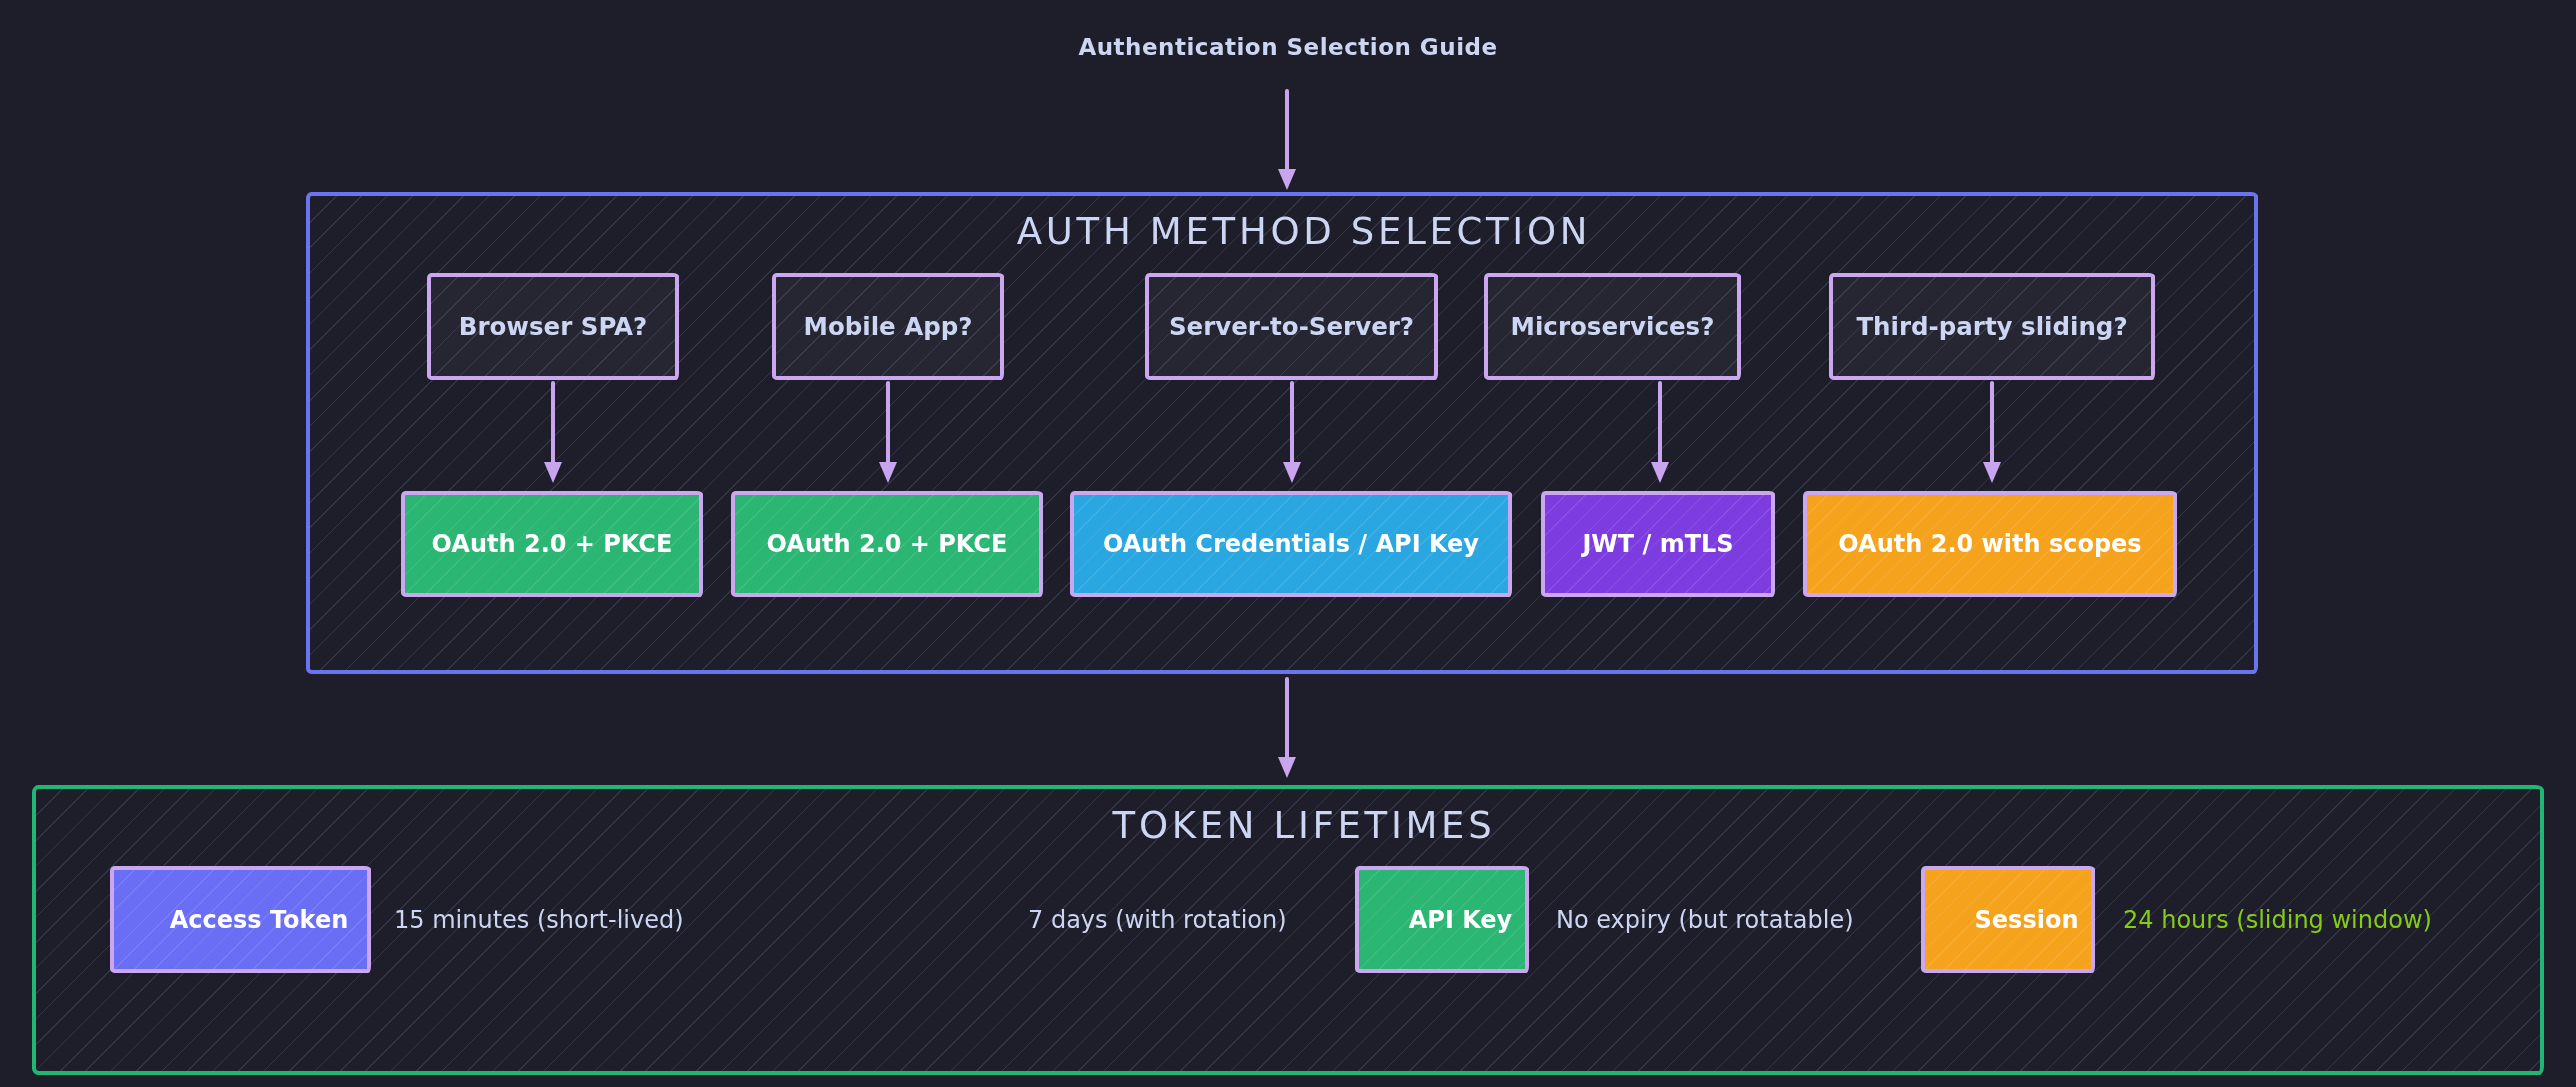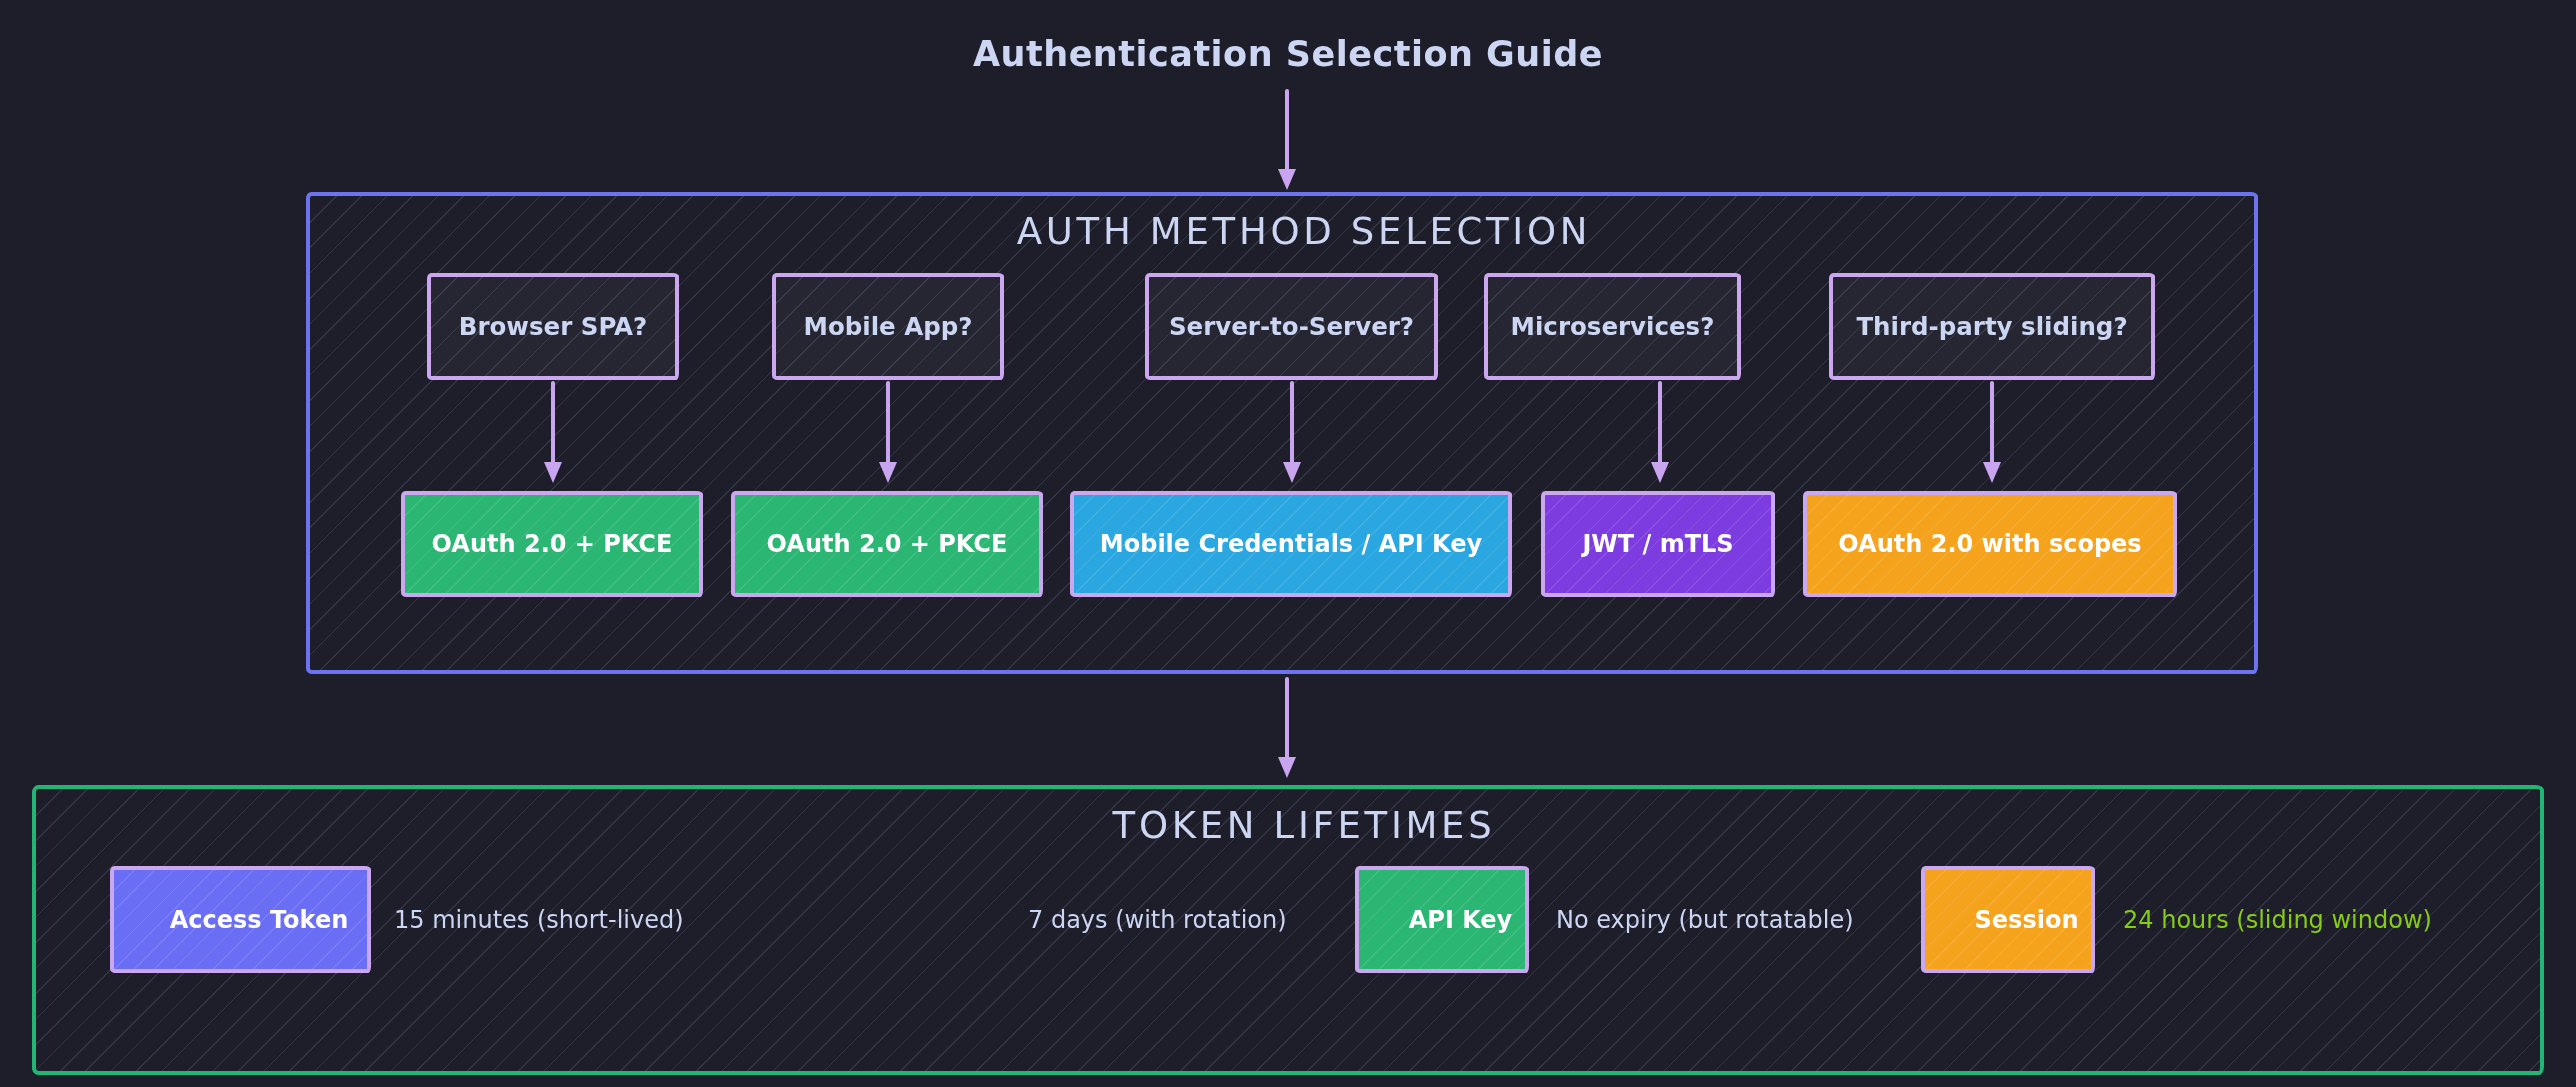--- a/index.html
+++ b/index.html
@@ -21,21 +21,21 @@
   }
   .chip-hatch {
     background-image: repeating-linear-gradient(135deg,
       rgba(255,255,255,0.10) 0px, rgba(255,255,255,0.10) 1.1px,
       transparent 1.1px, transparent 14px);
   }
   .abs { position: absolute; }
   .page-title {
     left: 0; top: 34px; width: 100%;
     text-align: center;
-    font-size: 35px; font-weight: bold;
+    font-size: 23px; font-weight: bold;
     color: #ccd6f2;
     letter-spacing: 0.5px;
   }
   .container-box {
     border-style: solid;
     border-width: 4.8px;
   }
   .auth-box {
     left: 306px; top: 192px; width: 1952px; height: 482px;
     border-color: #6b74ee;
@@ -128,21 +128,21 @@
   <div class="abs node answer-node chip-hatch" style="left: 731px; width: 312px; background-color: rgb(43, 182, 115);">
     <span>OAuth 2.0 + PKCE</span>
   </div>
 
   <div class="abs node question-node hatch" style="left:1145px; width:293px;">
     <span>Server-to-Server?</span>
   </div>
   <div class="abs arrow-line" style="left: 1290px; top: 381px; height: 84px; background-color: rgb(201, 165, 239);"></div>
   <div class="abs arrow-head" style="left: 1283px; top: 462px; border-top-color: rgb(201, 165, 239);"></div>
   <div class="abs node answer-node chip-hatch" style="left: 1070px; width: 442px; background-color: rgb(42, 167, 225);">
-    <span>Mobile Credentials / API Key</span>
+    <span>OAuth Credentials / API Key</span>
   </div>
 
   <div class="abs node question-node hatch" style="left:1484px; width:257px;">
     <span>Microservices?</span>
   </div>
   <div class="abs arrow-line" style="left: 1658px; top: 381px; height: 84px; background-color: rgb(201, 165, 239);"></div>
   <div class="abs arrow-head" style="left: 1651px; top: 462px; border-top-color: rgb(201, 165, 239);"></div>
   <div class="abs node answer-node chip-hatch" style="left: 1541px; width: 234px; background-color: rgb(125, 60, 224);">
     <span>JWT / mTLS</span>
   </div>

